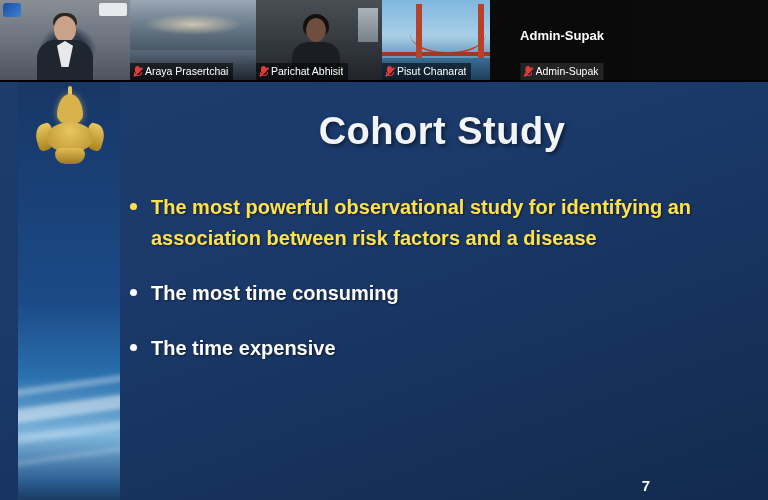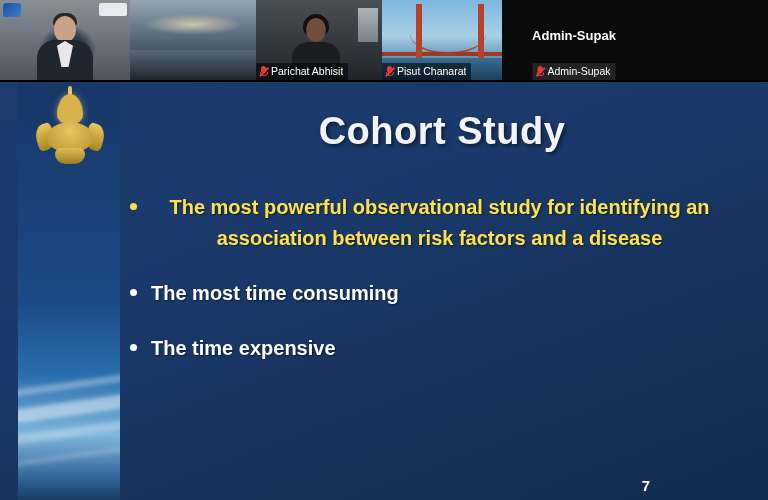--- a/index.html
+++ b/index.html
@@ -469,21 +469,21 @@
     background: #ffffff;
     margin: 11px 14px 0 0;
   }
   .bullet .text {
     font-size: 20px;
     font-weight: bold;
     line-height: 1.55;
     color: #ffffff;
     text-shadow: 1px 1px 2px rgba(0,0,0,0.5);
   }
-  .bullet.highlight .text { color: #ffe24a; text-align: center; }
+  .bullet.highlight .text { color: #ffe24a; }
   .bullet.highlight .dot { background: #ffe24a; }
 
   #page-number {
     position: absolute;
     right: 118px;
     bottom: 8px;
     color: #ffffff;
     font-size: 15px;
     font-weight: bold;
   }
@@ -504,41 +504,49 @@
         <div class="torso"></div>
         <div class="shirt"></div>
       </div>
     </div>
 
     <div class="tile t2" style="width:126px">
       <div class="thumb">
         <div class="glow"></div>
         <div class="floor"></div>
       </div>
+      <div class="namebar">
+        <span class="mic-icon">
+          <span class="body"></span>
+            <span class="stand"></span>
+            <span class="slash"></span>
+        </span>
+        <span class="label">Araya Prasertchai</span>
+      </div>
     </div>
 
     <div class="tile t3" style="width:126px">
       <div class="thumb">
         <div class="lightpanel"></div>
         <div class="hair"></div>
         <div class="head"></div>
         <div class="torso"></div>
       </div>
       <div class="namebar">
         <span class="mic-icon">
           <span class="body"></span>
             <span class="stand"></span>
             <span class="slash"></span>
         </span>
         <span class="label">Parichat Abhisit</span>
       </div>
     </div>
 
 
-    <div class="tile t5" style="width:120px">
+    <div class="tile t5" style="width:108px">
       <div class="thumb">
         <div class="cable"></div>
         <div class="deck"></div>
         <div class="tower a"></div>
         <div class="tower b"></div>
         <div class="water"></div>
       </div>
       <div class="namebar">
         <span class="mic-icon">
           <span class="body"></span>

